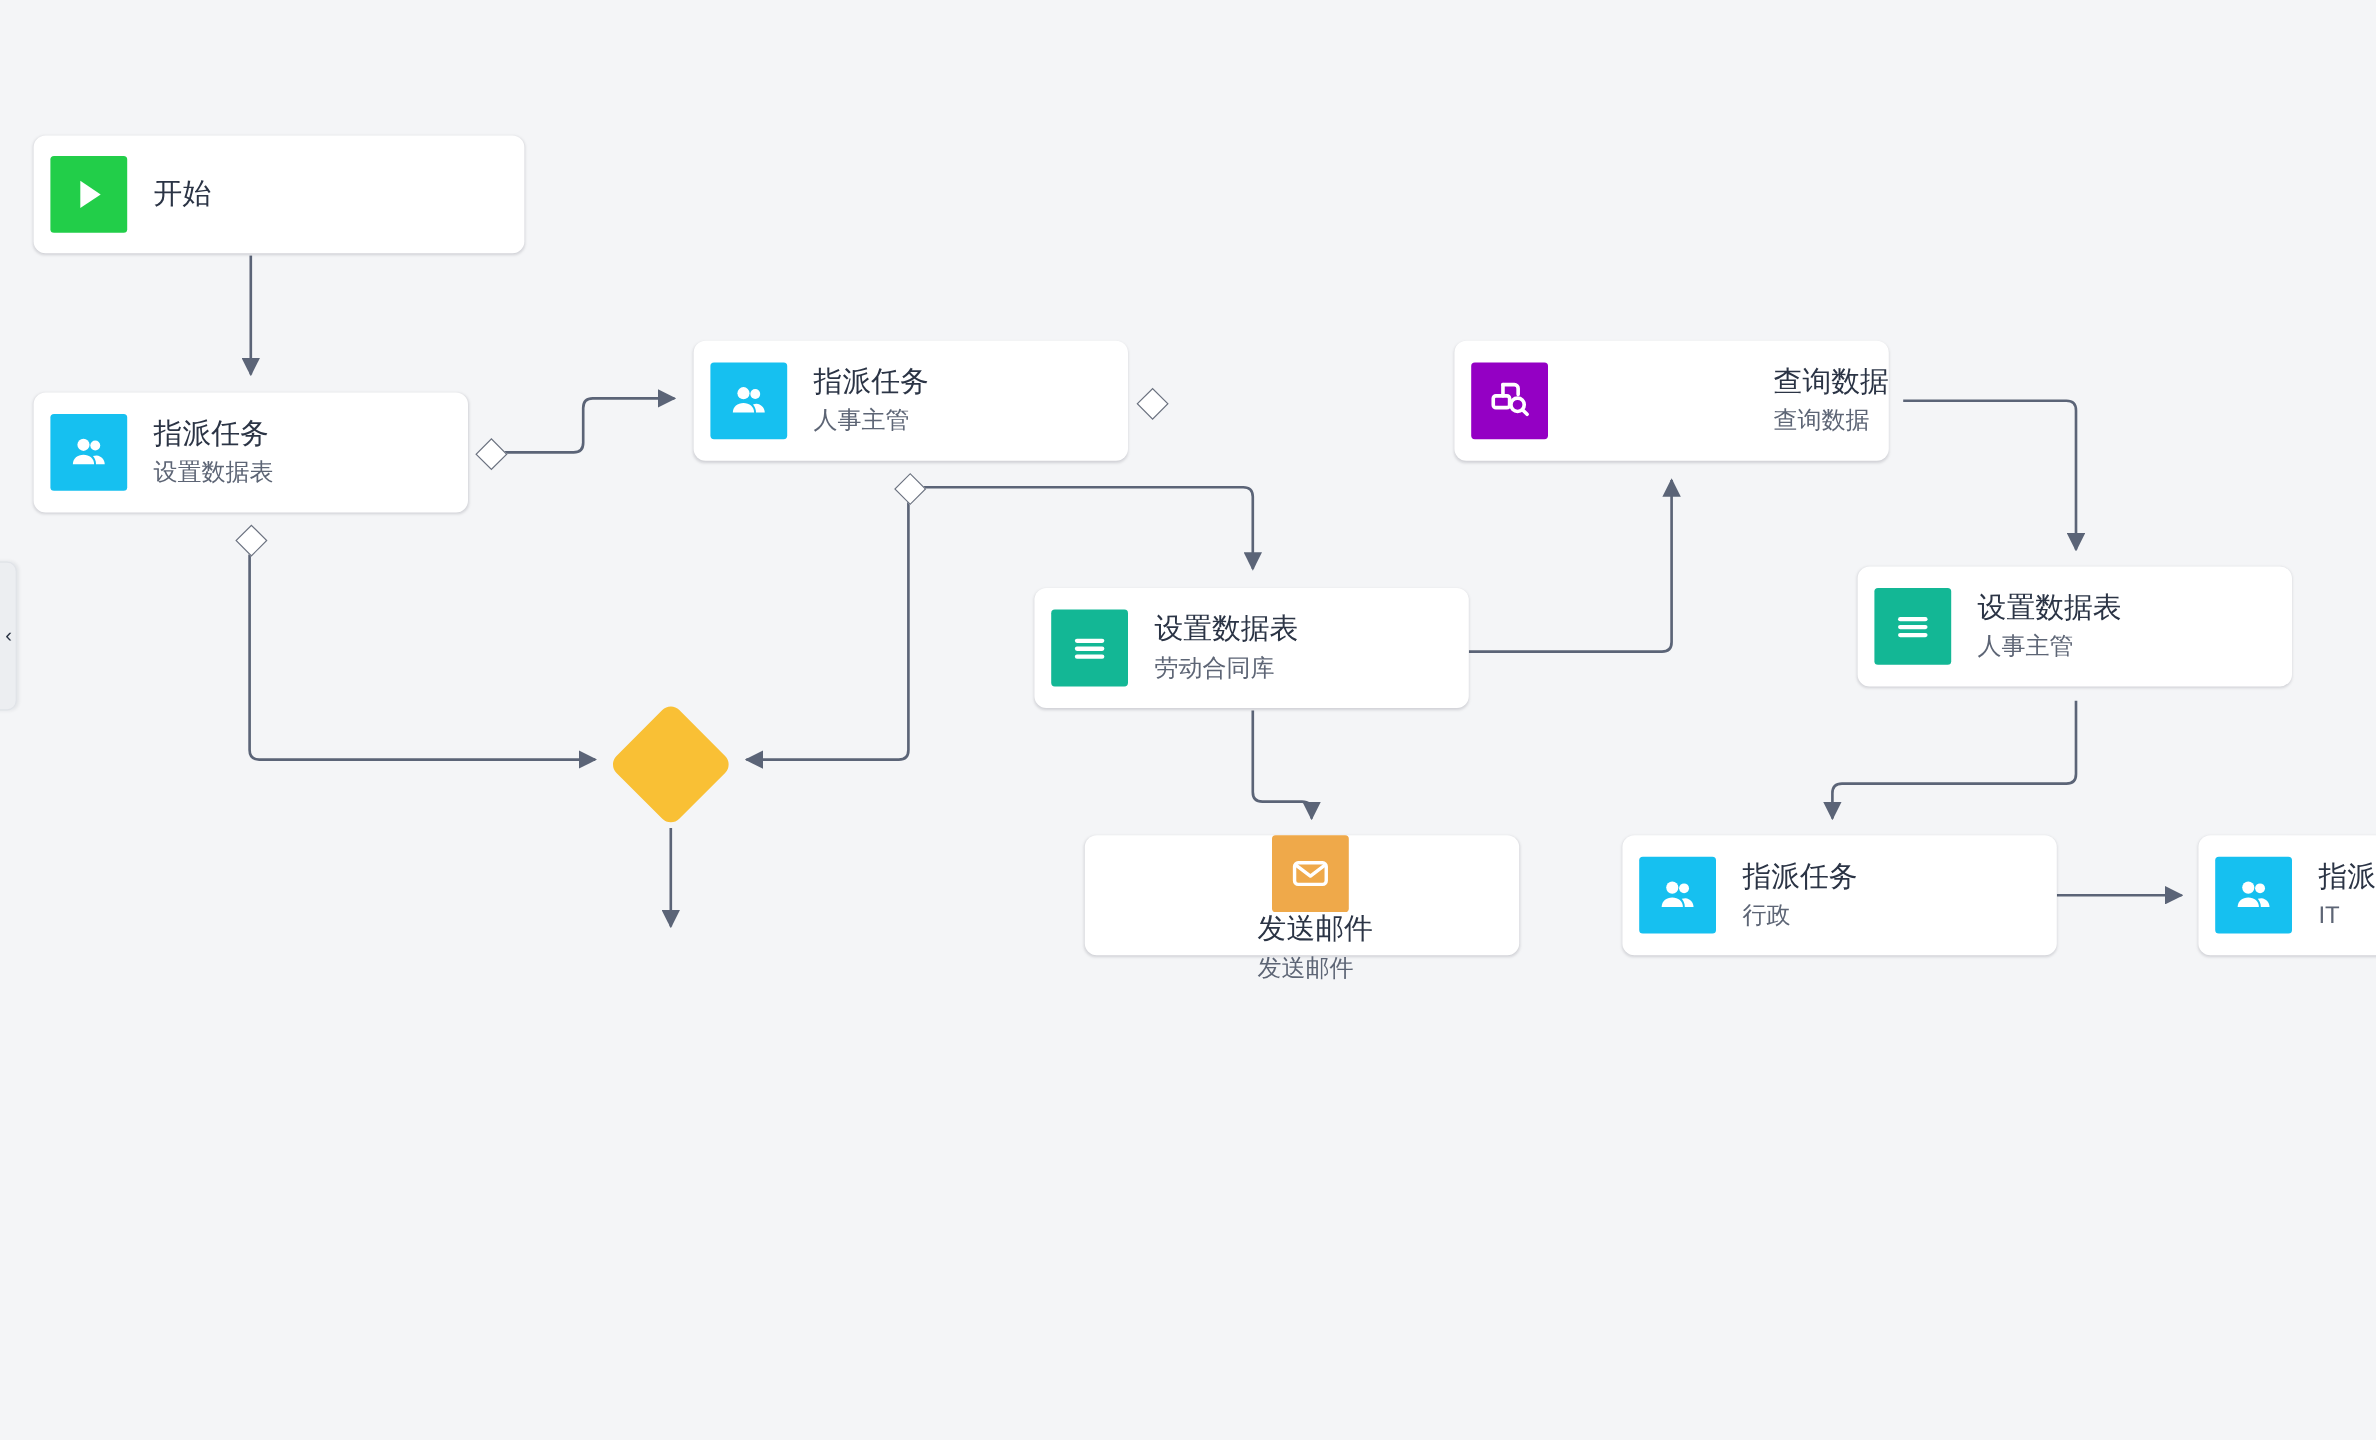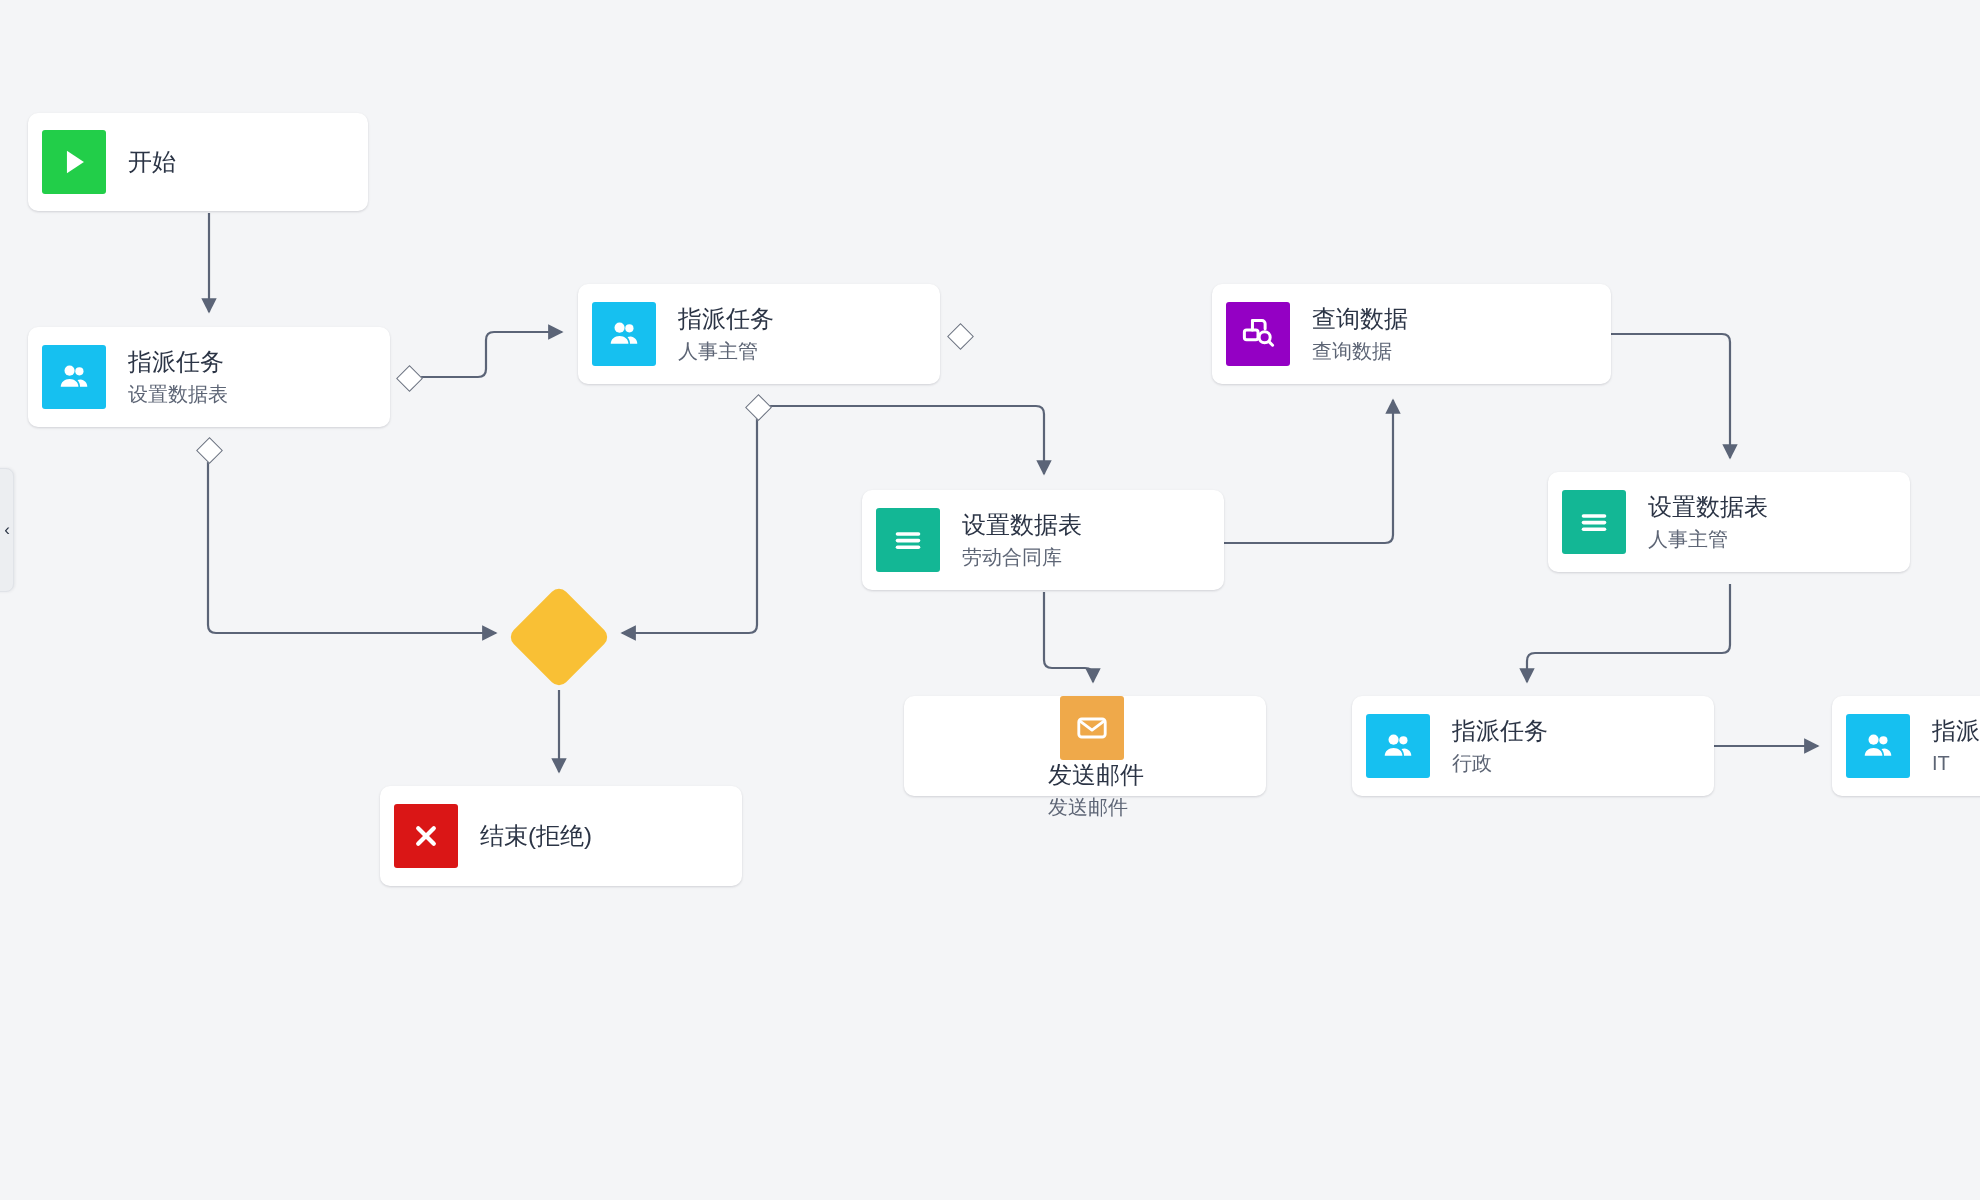--- a/index.html
+++ b/index.html
@@ -140,21 +140,21 @@
       <path d="M 1044 592 L 1044 660 Q 1044 668 1052 668 L 1085 668 Q 1093 668 1093 676 L 1093 682" marker-end="url(#arrow)"></path>
 
       <path d="M 1586 334 L 1722 334 Q 1730 334 1730 342 L 1730 458" marker-end="url(#arrow)"></path>
 
       <path d="M 1730 584 L 1730 645 Q 1730 653 1722 653 L 1535 653 Q 1527 653 1527 661 L 1527 682" marker-end="url(#arrow)"></path>
 
       <path d="M 1714 746 L 1818 746" marker-end="url(#arrow)"></path>
     </g>
   </svg>
 
-  <div class="node single" style="left:28px; top:113px; width:340px; height:98px;">
+  <div class="node single" style="left:28px; top:113px; width:409px; height:98px;">
     <div class="icon" style="background:#22ce49;">
       <svg width="34" height="34" viewBox="0 0 24 24">
           <path d="M7 4 L19 12 L7 20 Z" fill="#ffffff"></path>
         </svg>
     </div>
     <div class="labels">
       <div class="title">开始</div>
     </div>
   </div>
 
@@ -181,21 +181,21 @@
         <path d="M3.6 18.2c0-3 2.5-5 5.6-5s5.6 2 5.6 5z"></path>
         <path d="M16.2 13.6c2.3.25 4.2 2.1 4.2 4.6h-4.6c0-1.7-.6-3.2-1.6-4.3a6 6 0 0 1 2-.3z"></path>
       </svg>
     </div>
     <div class="labels">
       <div class="title">指派任务</div>
       <div class="subtitle">人事主管</div>
     </div>
   </div>
 
-  <div class="node" style="left:1212px; top:284px; width:399px; height:100px;">
+  <div class="node" style="left:1212px; top:284px; width:362px; height:100px;justify-content:space-between;">
     <div class="icon" style="background:#9400c4;">
       <svg width="38" height="38" viewBox="0 0 24 24" fill="none" stroke="#ffffff" stroke-width="1.9" stroke-linecap="round" stroke-linejoin="round">
         <path d="M8.5 3.5h6a2 2 0 0 1 2 2v3.2"></path>
         <rect x="3.4" y="9.4" width="8.6" height="6.2" rx="1.4"></rect>
         <circle cx="16.2" cy="14.1" r="3.5"></circle>
         <path d="M18.9 16.8 21.2 19.1"></path>
         <path d="M8.5 3.5v5.9"></path>
       </svg>
     </div>
     <div class="labels">
@@ -268,31 +268,20 @@
         <path d="M3.6 18.2c0-3 2.5-5 5.6-5s5.6 2 5.6 5z"></path>
         <path d="M16.2 13.6c2.3.25 4.2 2.1 4.2 4.6h-4.6c0-1.7-.6-3.2-1.6-4.3a6 6 0 0 1 2-.3z"></path>
       </svg>
     </div>
     <div class="labels">
       <div class="title">指派</div>
       <div class="subtitle">IT</div>
     </div>
   </div>
 
-  <div class="node single" style="left:380px; top:786px; width:362px; height:100px;">
-    <div class="icon" style="background:#da1616;">
-      <svg width="34" height="34" viewBox="0 0 24 24" stroke="#ffffff" stroke-width="3" stroke-linecap="round">
-        <path d="M6.5 6.5 17.5 17.5"></path>
-          <path d="M17.5 6.5 6.5 17.5"></path>
-      </svg>
-    </div>
-    <div class="labels">
-      <div class="title">结束(拒绝)</div>
-    </div>
-  </div>
 
   <div class="decision" style="left:522px; top:600px;"></div>
 
   <div class="port" style="left:400px; top:369px;"></div>
   <div class="port" style="left:200px; top:441px;"></div>
   <div class="port" style="left:951px; top:327px;"></div>
   <div class="port" style="left:749px; top:398px;"></div>
 
   <div id="collapse-handle">
     <span>‹</span>

